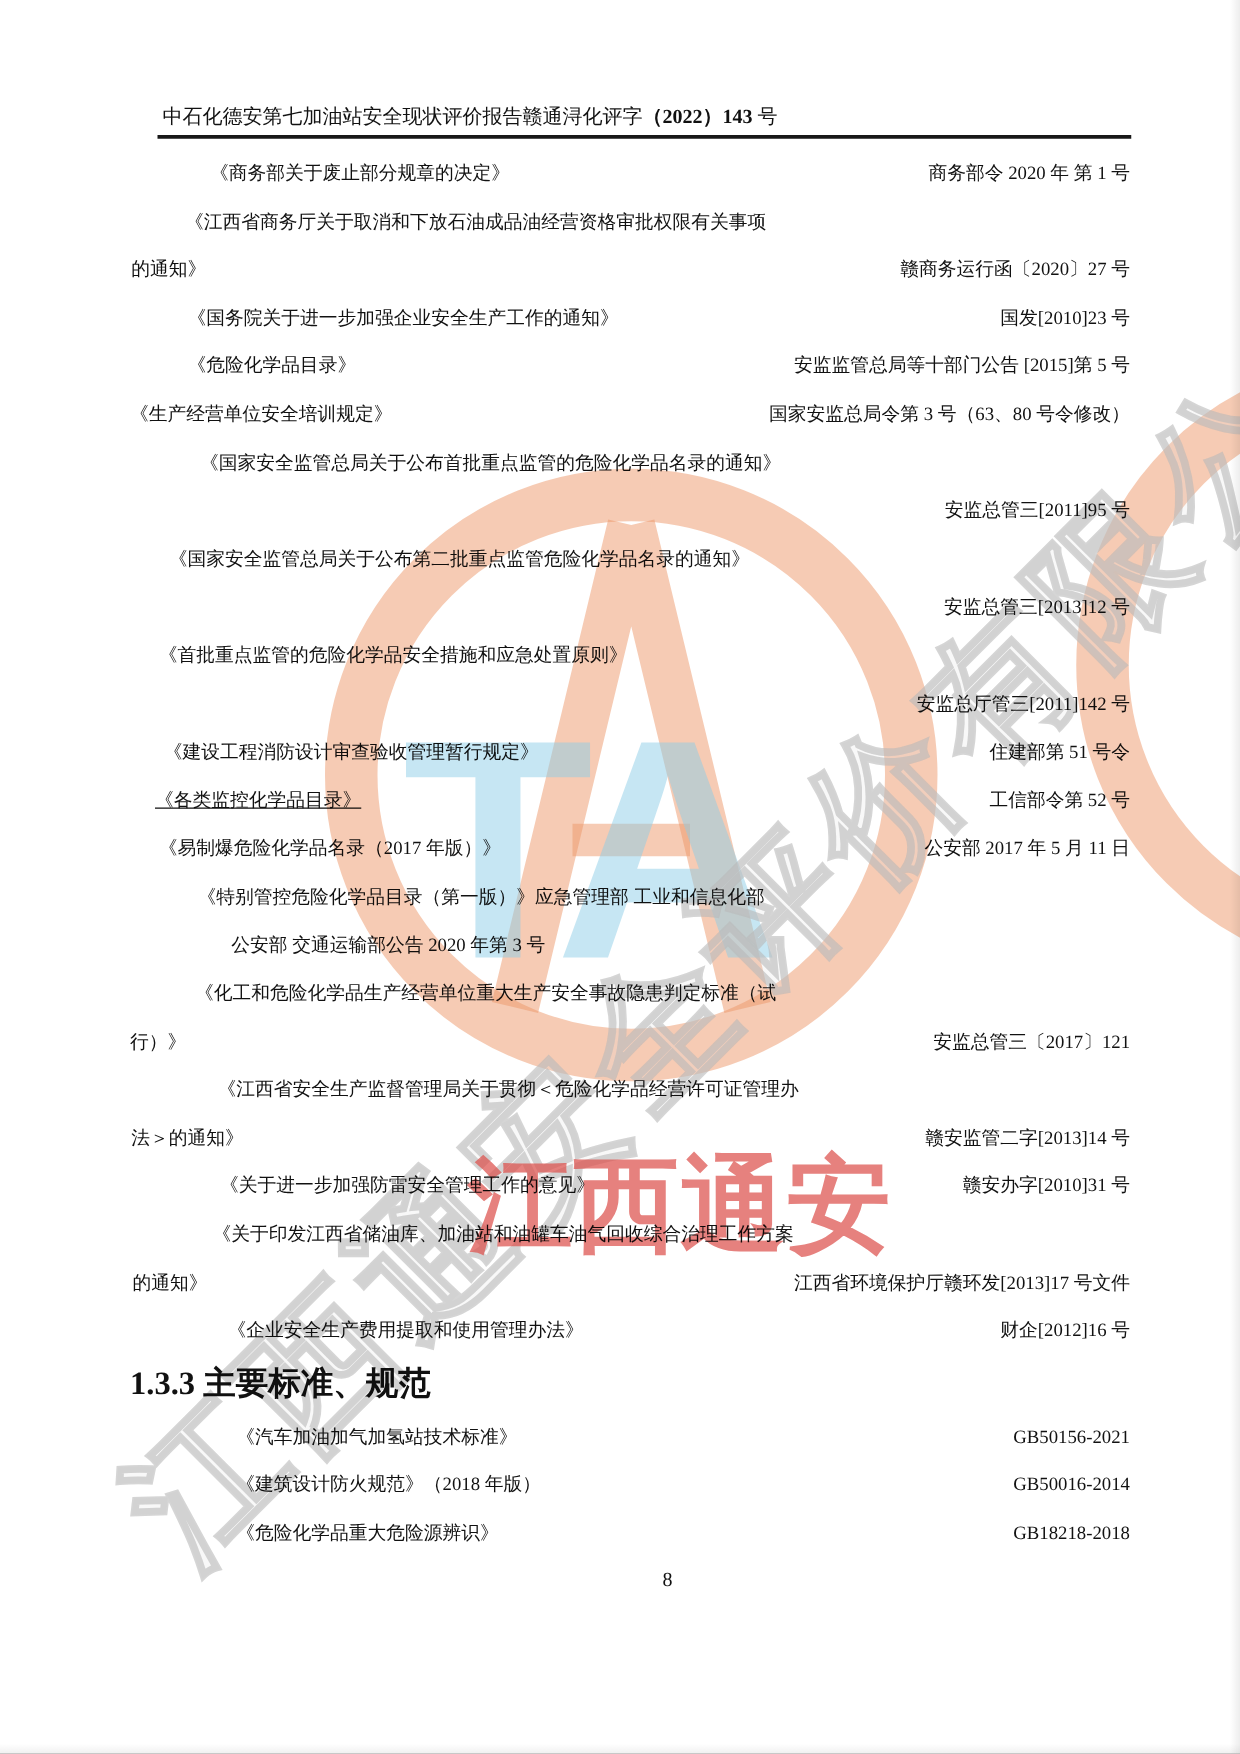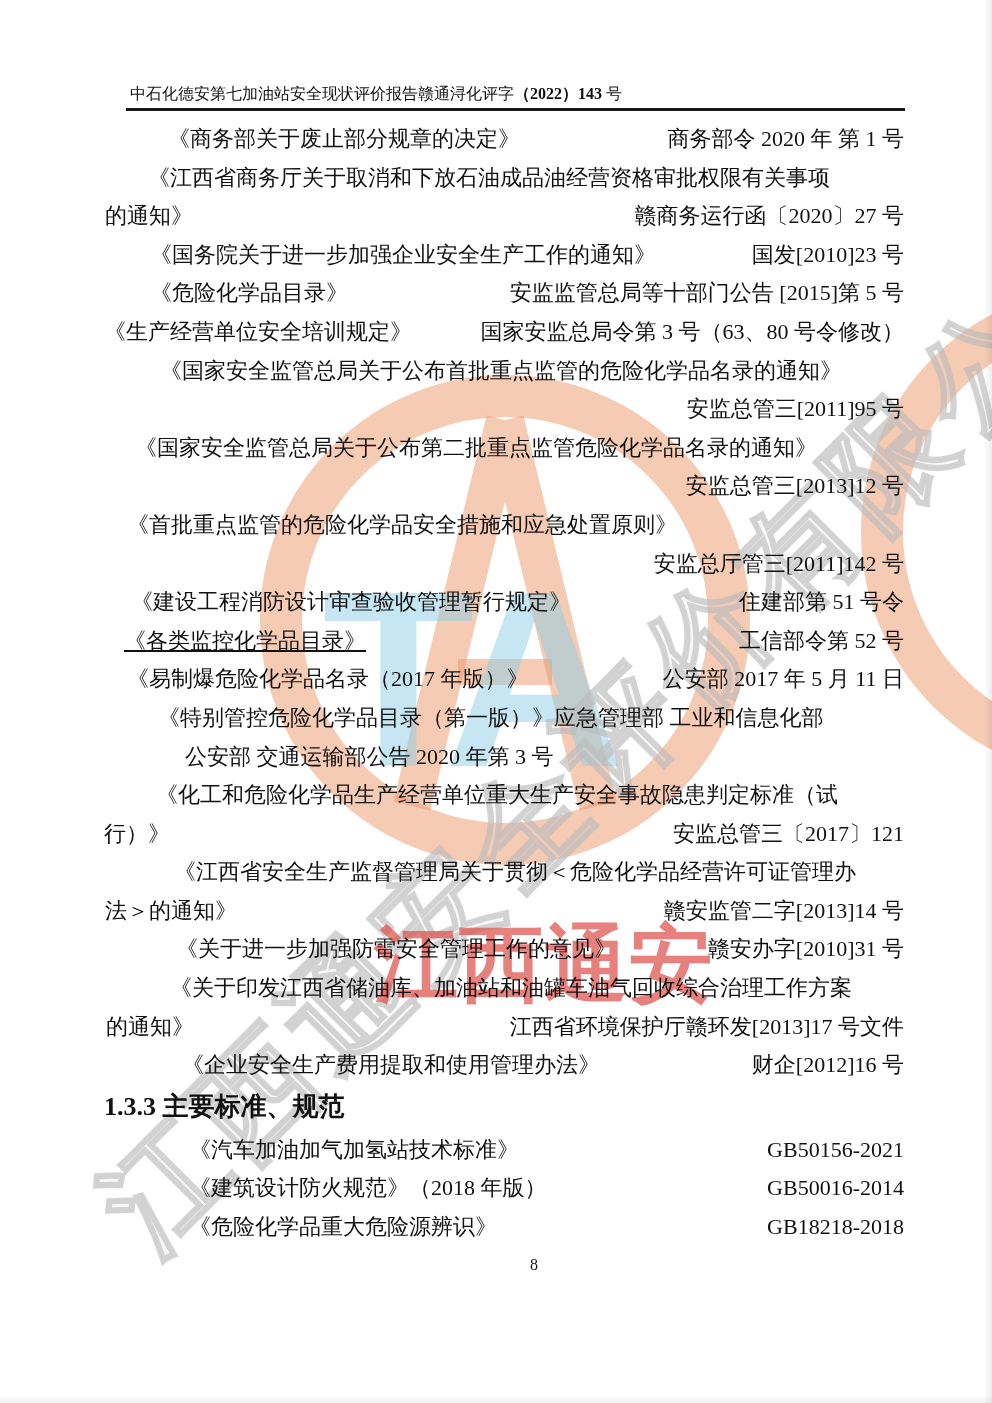--- a/index.html
+++ b/index.html
@@ -13,21 +13,21 @@
     position:absolute;left:130px;top:84px;width:774px;
     display:flex;justify-content:flex-start;align-items:baseline;
     font-size:16px;line-height:20px;white-space:nowrap;
   }
   .header .h-right b{font-weight:bold;}
   .header-rule{position:absolute;left:126px;top:108px;width:779px;height:3px;background:#181818;}
   
   .content{position:absolute;left:104px;top:120px;width:800px;}
   .row{
     display:flex;justify-content:space-between;align-items:baseline;
-    font-size:22px;line-height:38.6px;white-space:nowrap;
+    font-size:15px;line-height:38.6px;white-space:nowrap;
   }
   .row .left,.row .right{white-space:nowrap;flex-shrink:0;}
   .section-heading{
     margin:2px 0 0 0;font-size:26px;line-height:40px;font-weight:bold;white-space:nowrap;
   }
   #std-list{margin-top:4px;}
   .page-number{
     margin-top:7px;font-size:16px;line-height:22px;text-align:center;padding-left:60px;
   }
   

